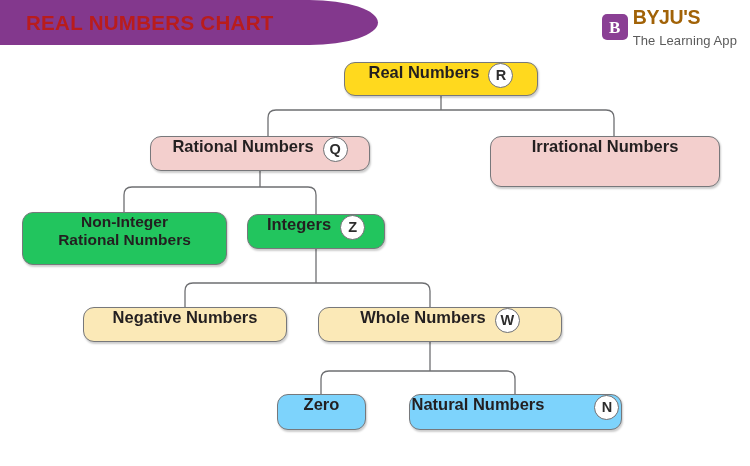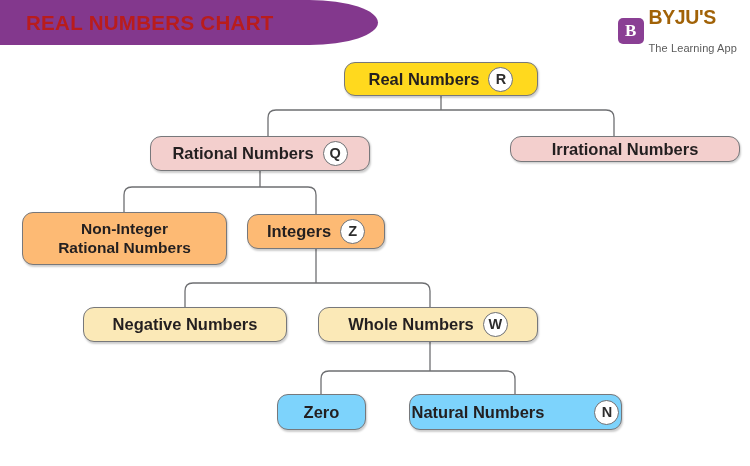--- a/index.html
+++ b/index.html
@@ -69,24 +69,24 @@
   }
   #logo-text { line-height: 1; }
   #logo-wordmark {
     font-size: 19.5px;
     font-weight: bold;
     color: #a16207;
     letter-spacing: -0.4px;
     display: block;
   }
   #logo-tagline {
-    font-size: 11px;
+    font-size: 13px;
     color: #5b5b5b;
     display: block;
-    margin-top: 15px;
+    margin-top: 6px;
     letter-spacing: 0.1px;
   }
 
   
   #diagram {
     position: absolute;
     left: 0;
     top: 0;
     width: 750px;
     height: 466px;
@@ -100,21 +100,21 @@
     pointer-events: none;
   }
 
   
   .node {
     position: absolute;
     box-sizing: border-box;
     border: 1.3px solid #77787b;
     border-radius: 11px;
     display: flex;
-    align-items: center;
+    align-items: flex-start;
     justify-content: center;
     text-align: center;
     color: #231f20;
     font-weight: bold;
     white-space: nowrap;
     box-shadow: 1px 1.5px 2px rgba(0,0,0,0.20);
   }
   .node .label { display: inline-block; }
   .node.two-line { white-space: normal; line-height: 1.18; }
 
@@ -131,32 +131,32 @@
     font-size: 14.5px;
     font-weight: bold;
     margin-left: 9px;
     vertical-align: middle;
     flex: none;
     line-height: 1;
   }
 
   .fill-yellow { background: #ffd91e; }
   .fill-salmon { background: #f3cfcd; }
-  .fill-blue   { background: #fdba74; }
+  .fill-blue   { background: #22c55e; }
   .fill-cream  { background: #fbe9b7; }
   .fill-mauve  { background: #7dd3fc; }
 
   
   #node-real        { left: 344px; top: 62px;  width: 194px; height: 34px; font-size: 16.5px; }
   #node-rational    { left: 150px; top: 136px; width: 220px; height: 35px; font-size: 16.5px; }
-  #node-irrational  { left: 490px; top: 136px; width: 230px; height: 26px; font-size: 16.5px; margin-left: 20px; }
+  #node-irrational  { left: 490px; top: 136px; width: 230px; height: 51px; font-size: 16.5px; }
   #node-noninteger  { left: 22px;  top: 212px; width: 205px; height: 53px; font-size: 15.5px; }
   #node-integers    { left: 247px; top: 214px; width: 138px; height: 35px; font-size: 16.5px; }
   #node-negative    { left: 83px;  top: 307px; width: 204px; height: 35px; font-size: 16.5px; }
-  #node-whole       { left: 318px; top: 307px; width: 220px; height: 35px; font-size: 16.5px; }
+  #node-whole       { left: 318px; top: 307px; width: 244px; height: 35px; font-size: 16.5px; }
   #node-zero        { left: 277px; top: 394px; width: 89px;  height: 36px; font-size: 16.5px; }
   #node-natural     { left: 409px; top: 394px; width: 213px; height: 36px; font-size: 16.5px; gap: 41px; }
 </style>
 </head>
 <body>
 
 <div id="header-bar"></div>
 <div id="header-title">REAL NUMBERS CHART</div>
 
 <div id="logo">

